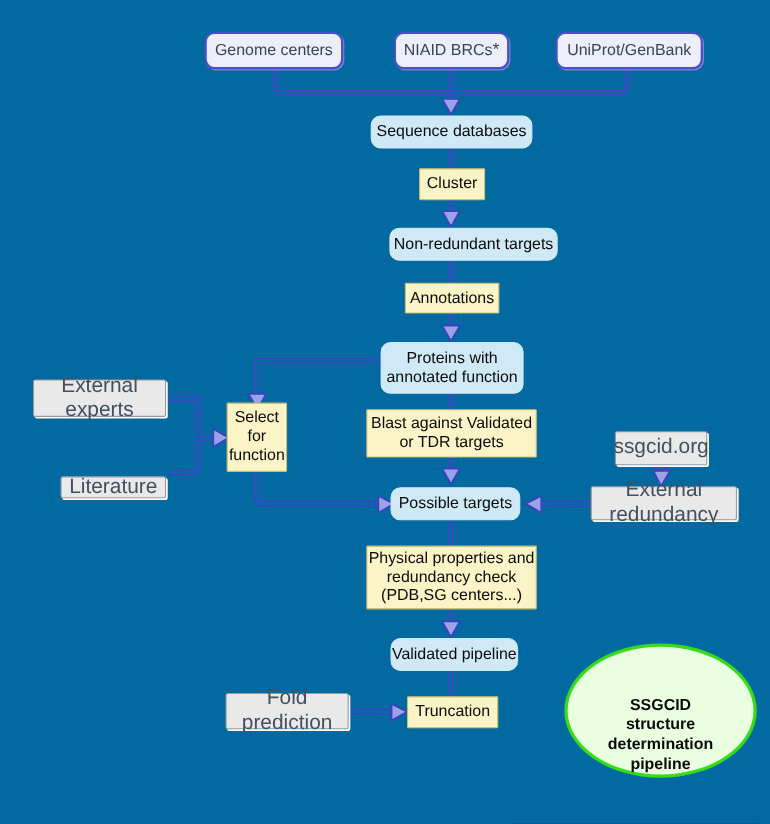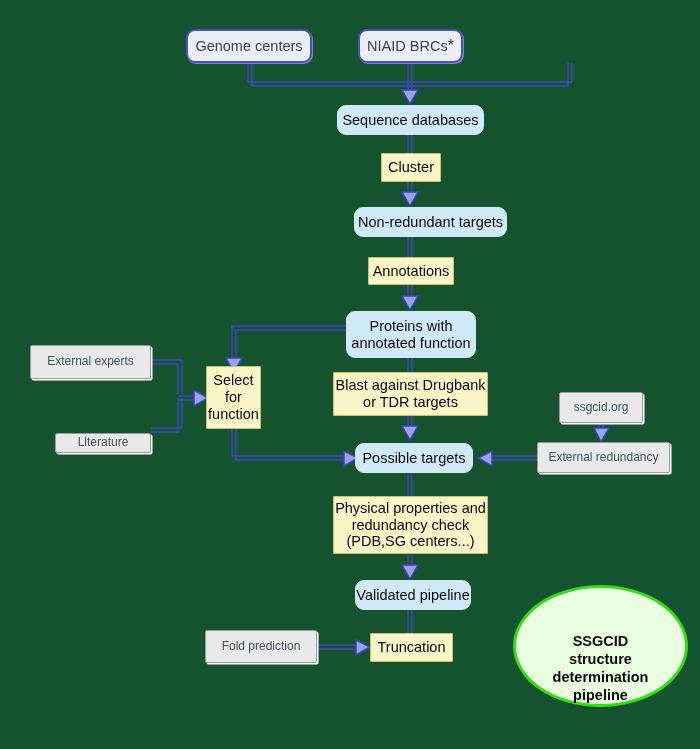--- a/index.html
+++ b/index.html
@@ -4,21 +4,21 @@
 <style>
   html, body {
     margin: 0;
     padding: 0;
     background: #000000;
   }
   #canvas {
     position: relative;
     width: 700px;
     height: 749px;
-    background: #14532d;
+    background: #0369a1;
     overflow: hidden;
     font-family: "Liberation Sans", sans-serif;
   }
   svg#wires {
     position: absolute;
     left: 0; top: 0;
     width: 700px;
     height: 749px;
     pointer-events: none;
   }
@@ -56,21 +56,21 @@
     border-radius: 1px;
     color: #0a0a0a;
     font-size: 14.5px;
   }
   
   .n-gray {
     background: #e9e9e9;
     border: 1px solid #9a9a9a;
     border-radius: 2px;
     color: #45505e;
-    font-size: 12px;
+    font-size: 19px;
     box-shadow: 1.5px 1.5px 0 #ffffff;
   }
   
   .n-ellipse {
     background: #e9ffe0;
     border: 3px solid #35dd18;
     border-radius: 50%;
     color: #0a0a0a;
     font-size: 14.5px;
     font-weight: bold;
@@ -213,20 +213,23 @@
   </svg>
 
   <div class="node n-source" style="left:186px; top:29px; width:126px; height:34px;">
     <span>Genome centers</span>
   </div>
 
   <div class="node n-source" style="left:358px; top:29px; width:105px; height:34px;">
     <span>NIAID BRCs</span><span class="sup">*</span>
   </div>
 
+  <div class="node n-source" style="left:505px; top:29px; width:134px; height:34px;">
+    <span>UniProt/GenBank</span>
+  </div>
 
   <div class="node n-cyan" style="left:337px; top:105px; width:147px; height:30px;">
     <span>Sequence databases</span>
   </div>
 
   <div class="node n-yellow" style="left:381px; top:153px; width:60px; height:29px;">
     <span>Cluster</span>
   </div>
 
   <div class="node n-cyan" style="left:334px; top:207px; width:153px; height:30px;margin-left:20px;">
@@ -250,21 +253,21 @@
     <span>Literature</span>
   </div>
 
   <div class="node n-yellow" style="left:206px; top:366px; width:55px; height:63px;">
     <span>Select
 for
 function</span>
   </div>
 
   <div class="node n-yellow" style="left:333px; top:372px; width:155px; height:44px;">
-    <span>Blast against Drugbank
+    <span>Blast against Validated
 or TDR targets</span>
   </div>
 
   <div class="node n-gray" style="left:559px; top:392px; width:84px; height:31px;">
     <span>ssgcid.org</span>
   </div>
 
   <div class="node n-gray" style="left:537px; top:442px; width:133px; height:31px;">
     <span>External redundancy</span>
   </div>

